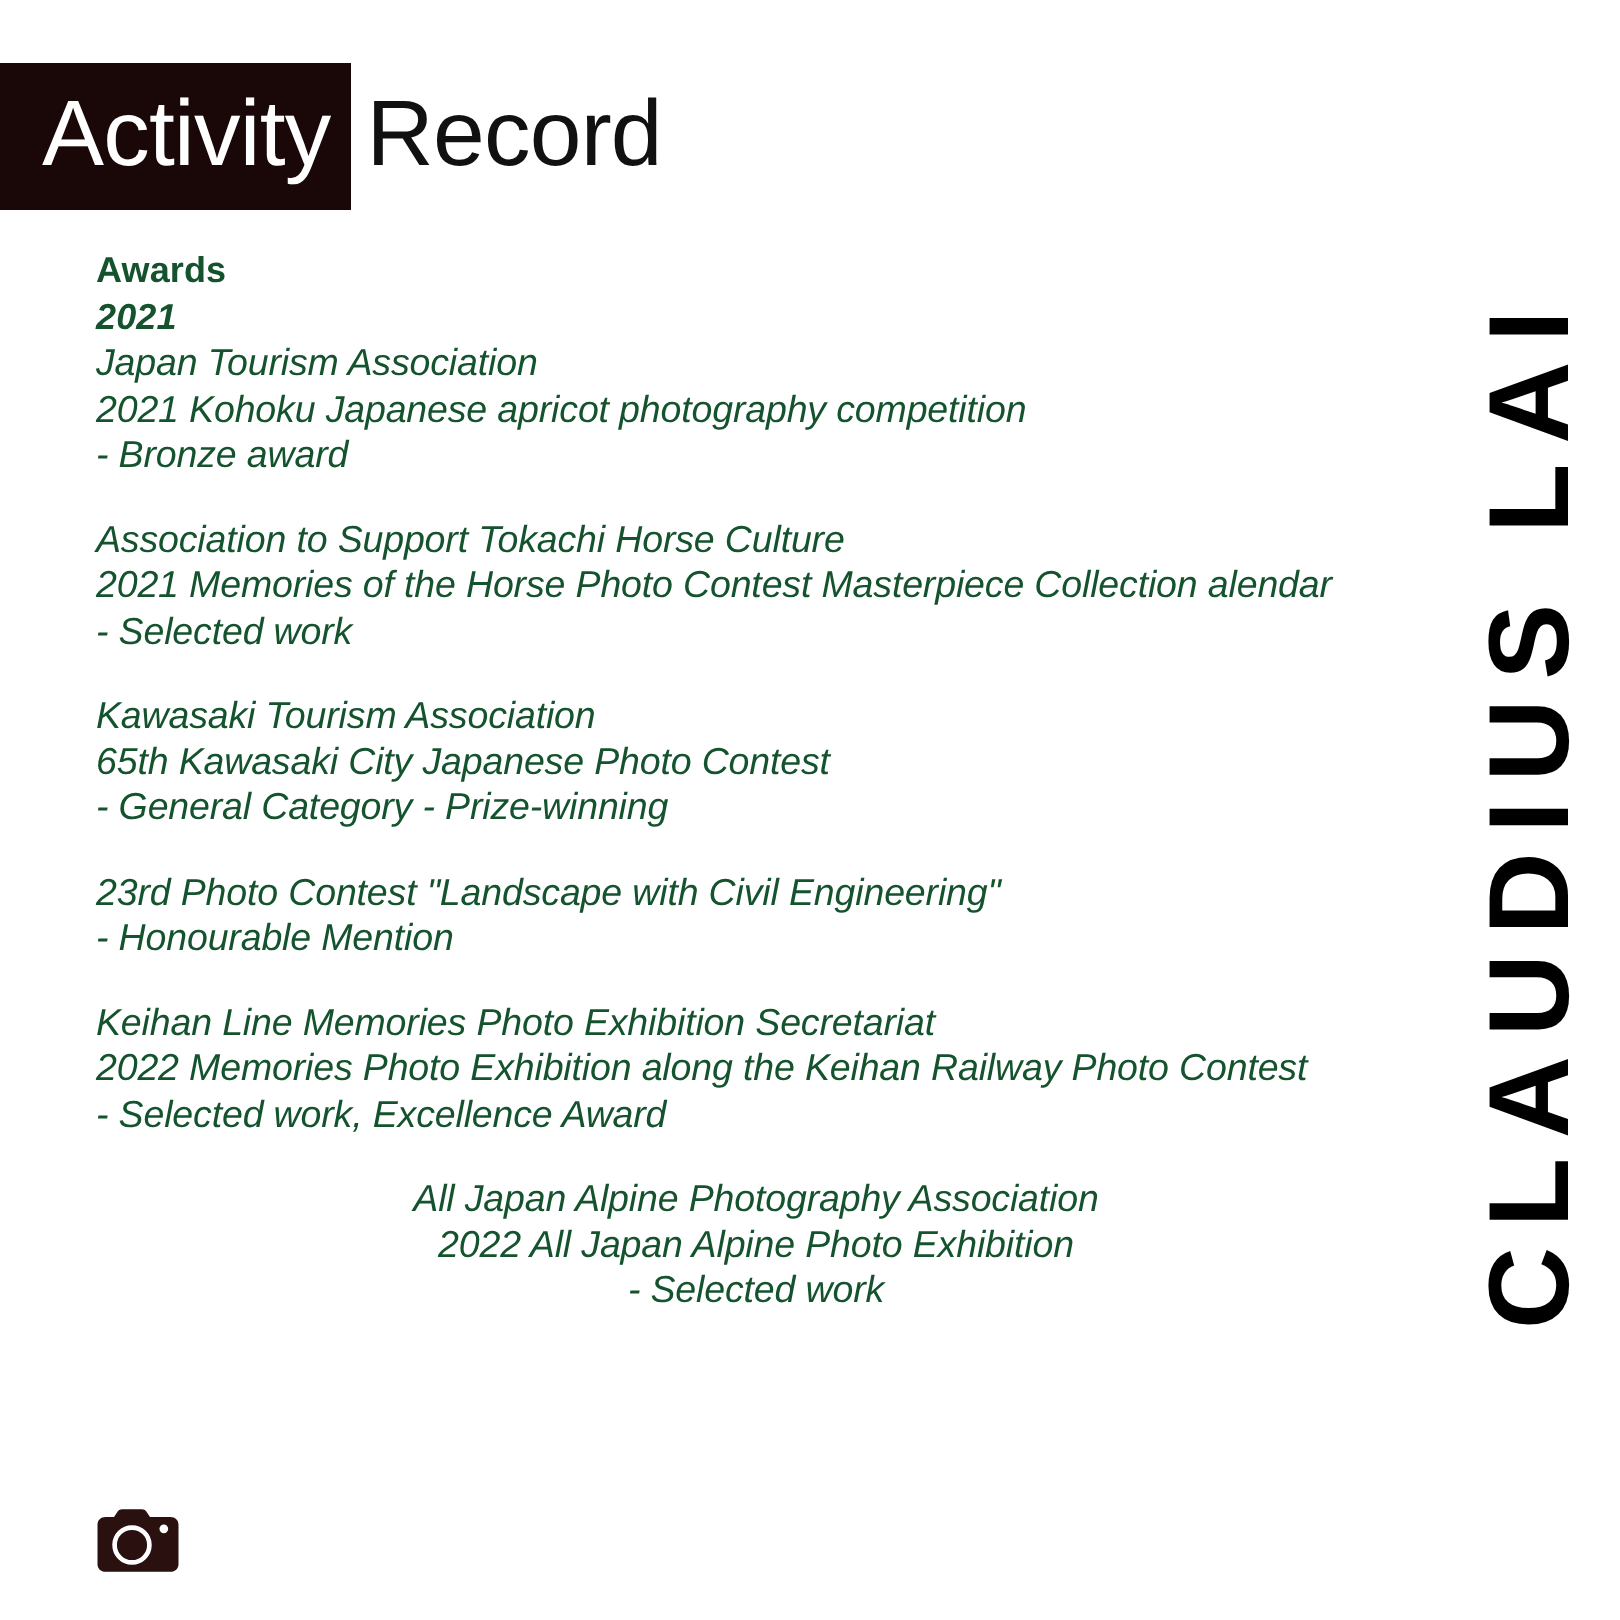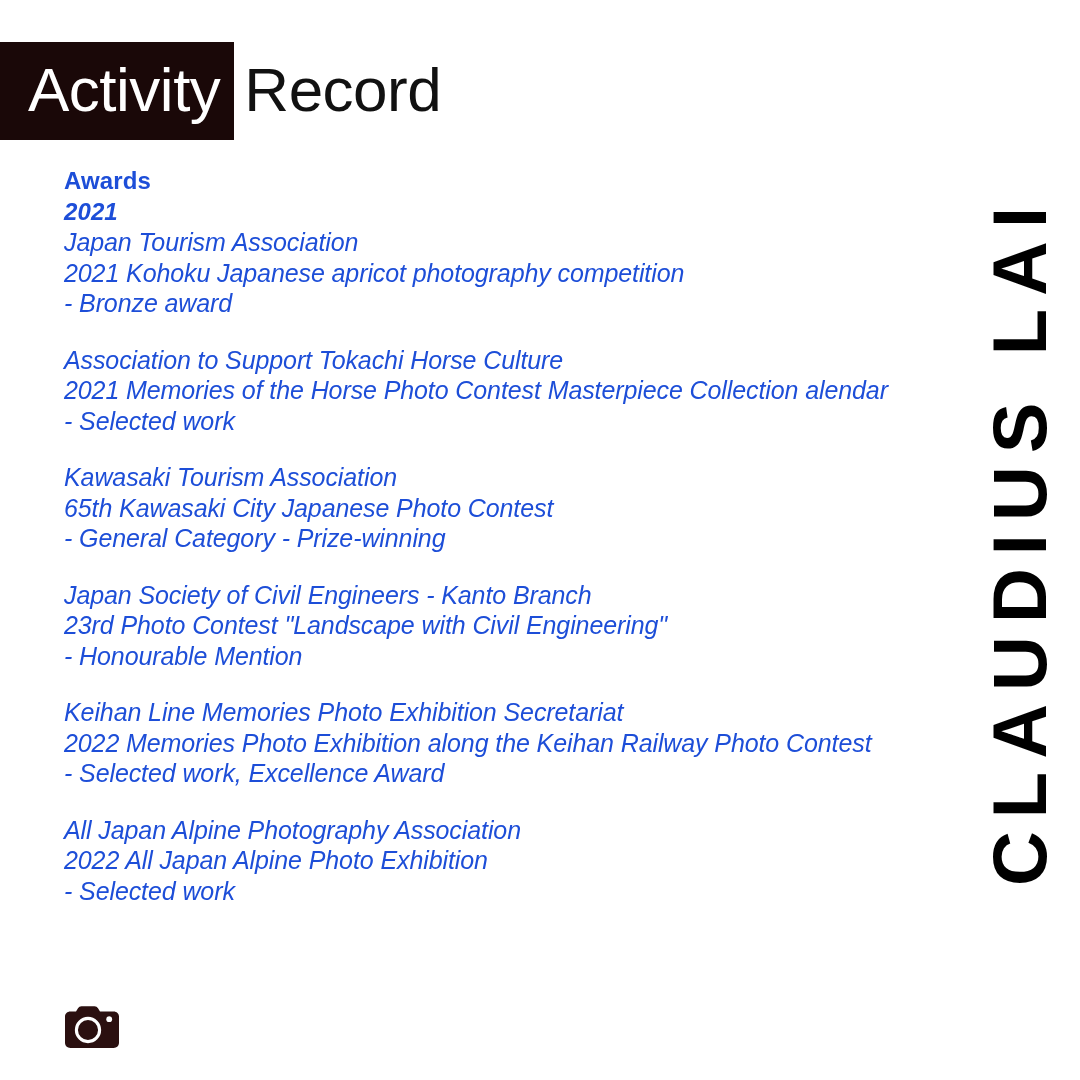--- a/index.html
+++ b/index.html
@@ -51,26 +51,26 @@
   .content {
     position: absolute;
     left: 64px;
     top: 166px;
     width: 880px;
   }
   .block {
     margin: 0 0 26px 0;
     font-style: italic;
   }
-  .block:last-child { margin-bottom: 0; }
+  .block:last-child { margin-bottom: 0; text-align: center; }
 
   .line {
     font-size: 25px;
     line-height: 30.5px;
-    color: #1d4ed8;
+    color: #14532d;
     letter-spacing: -0.1px;
     white-space: nowrap;
   }
   .line.bold {
     font-weight: 700;
     font-size: 24px;
     letter-spacing: 0.1px;
   }
 
   
@@ -128,21 +128,20 @@
           <div class="line">Association to Support Tokachi Horse Culture</div>
           <div class="line">2021 Memories of the Horse Photo Contest Masterpiece Collection alendar</div>
           <div class="line">- Selected work</div>
         </div>
         <div class="block">
           <div class="line">Kawasaki Tourism Association</div>
           <div class="line">65th Kawasaki City Japanese Photo Contest</div>
           <div class="line">- General Category - Prize-winning</div>
         </div>
         <div class="block">
-          <div class="line">Japan Society of Civil Engineers - Kanto Branch</div>
           <div class="line">23rd Photo Contest "Landscape with Civil Engineering"</div>
           <div class="line">- Honourable Mention</div>
         </div>
         <div class="block">
           <div class="line">Keihan Line Memories Photo Exhibition Secretariat</div>
           <div class="line">2022 Memories Photo Exhibition along the Keihan Railway Photo Contest</div>
           <div class="line">- Selected work, Excellence Award</div>
         </div>
         <div class="block">
           <div class="line">All Japan Alpine Photography Association</div>

